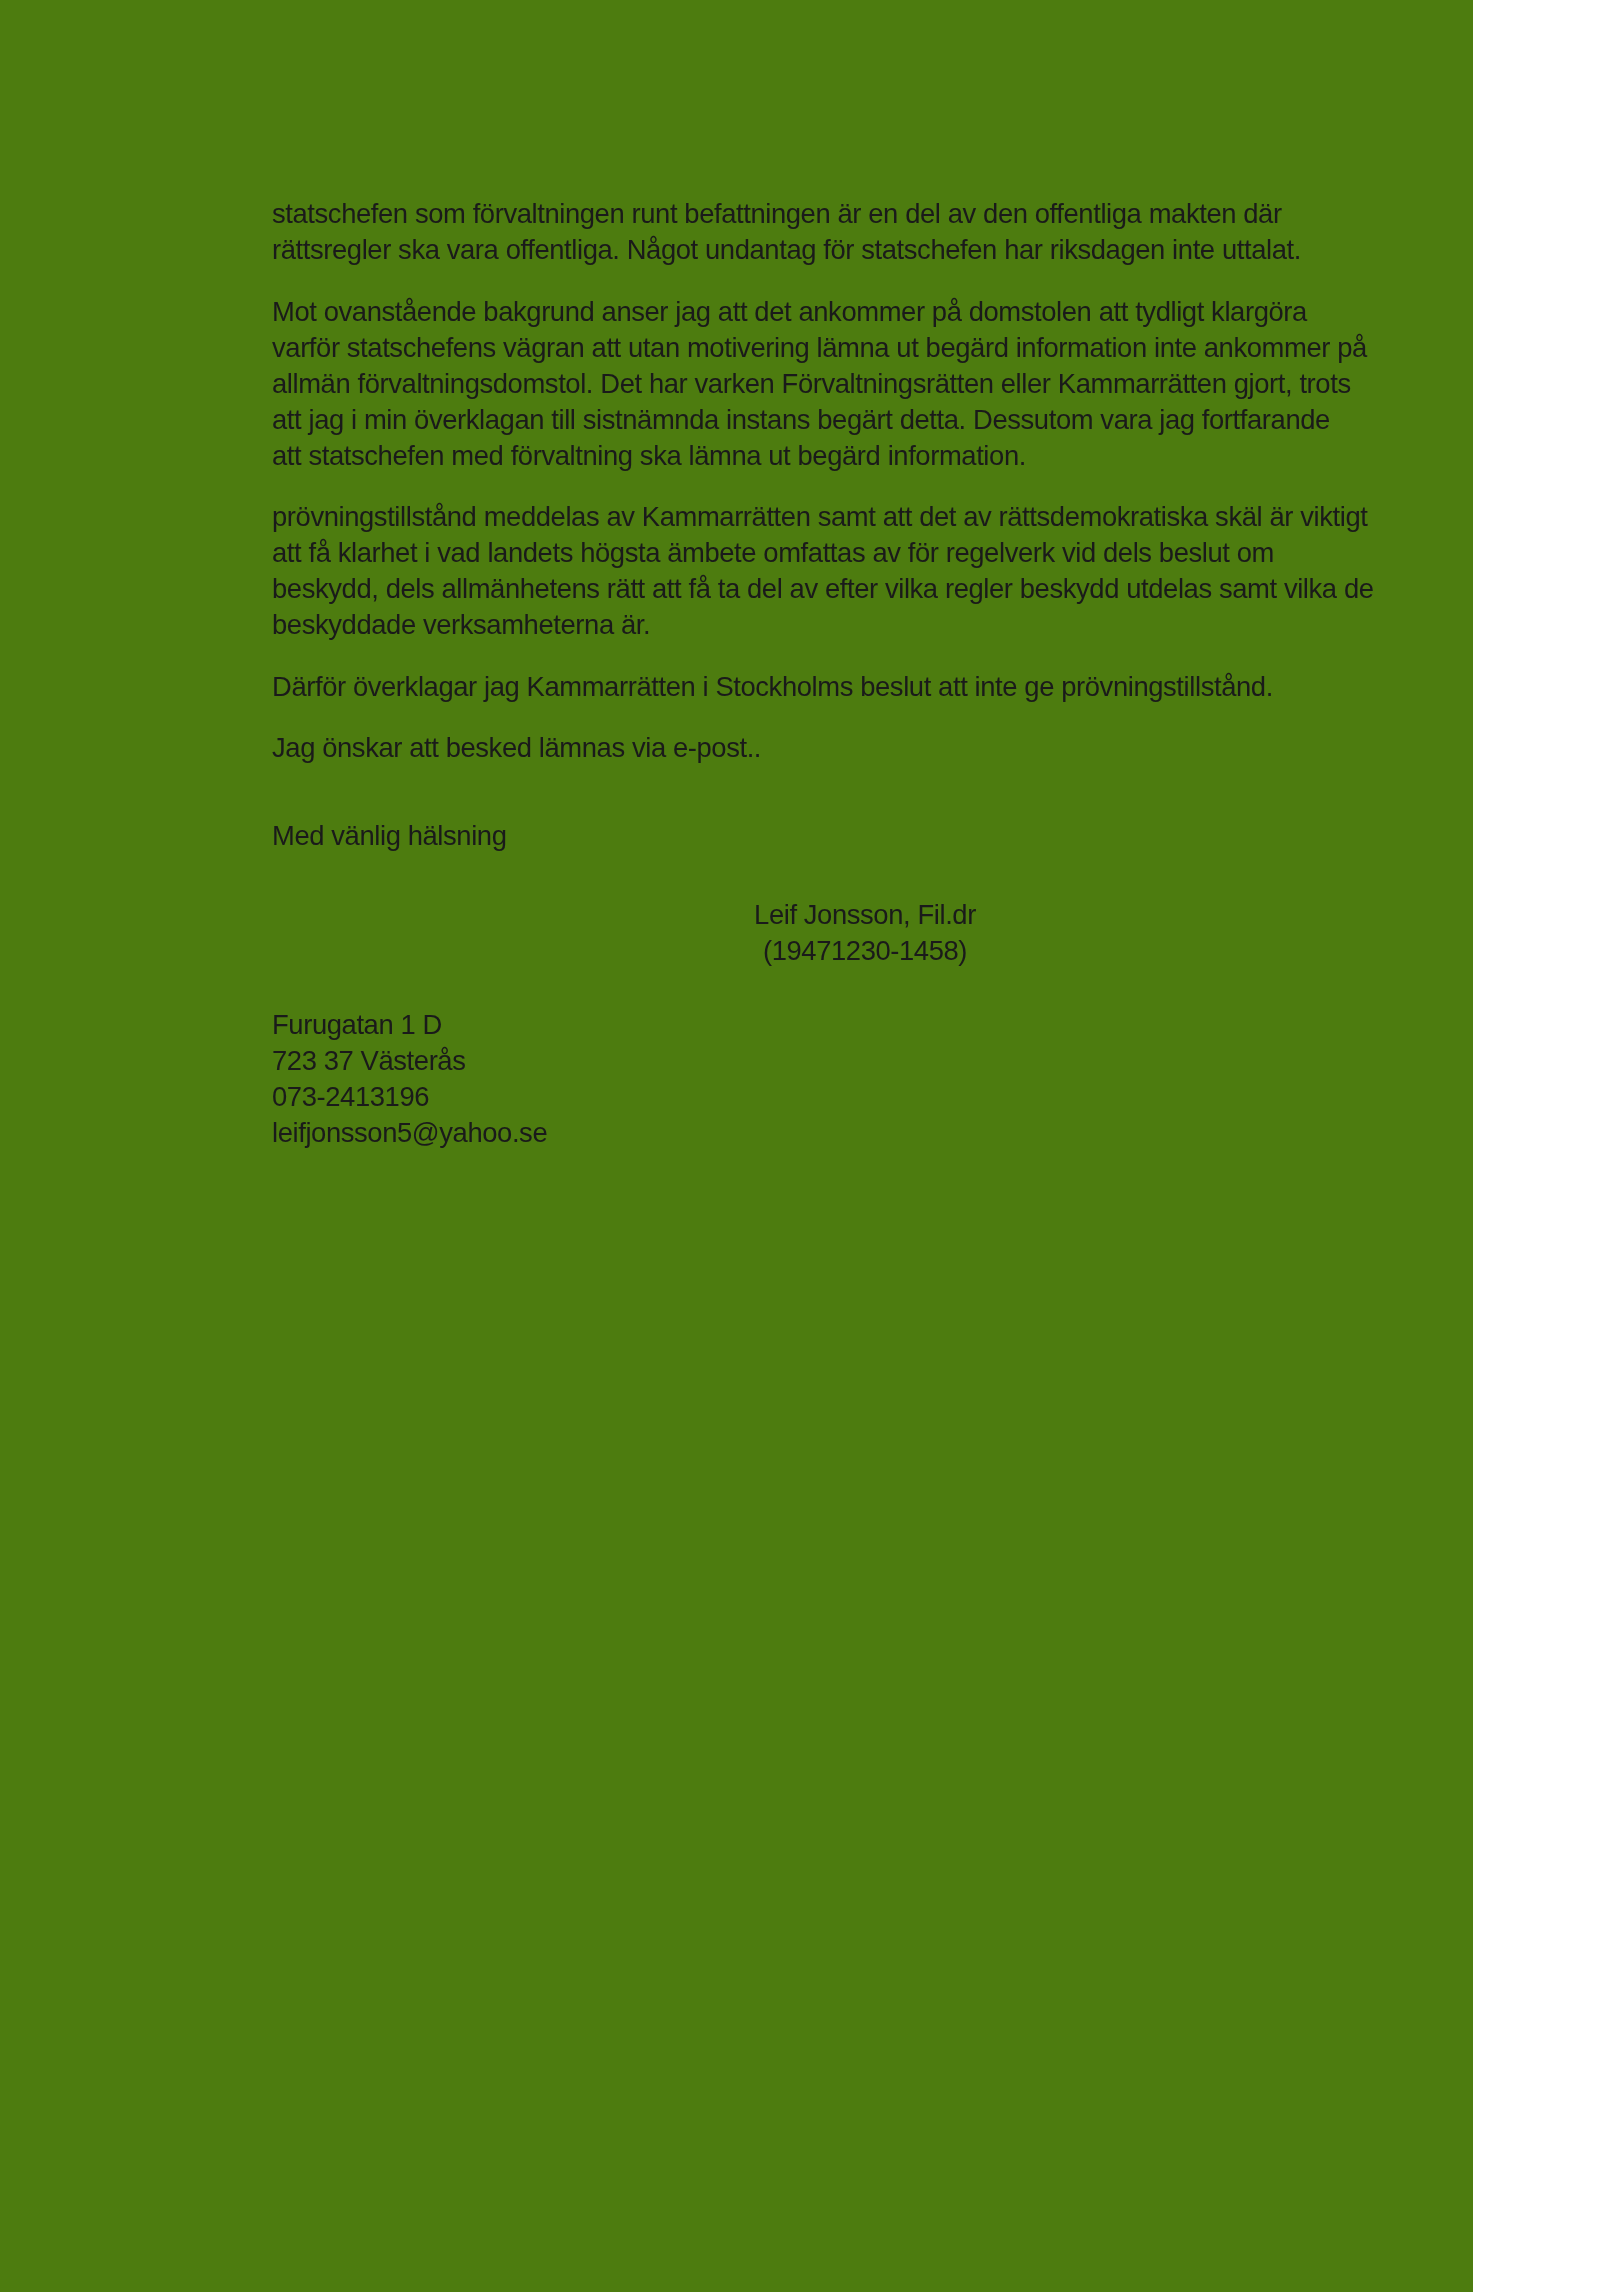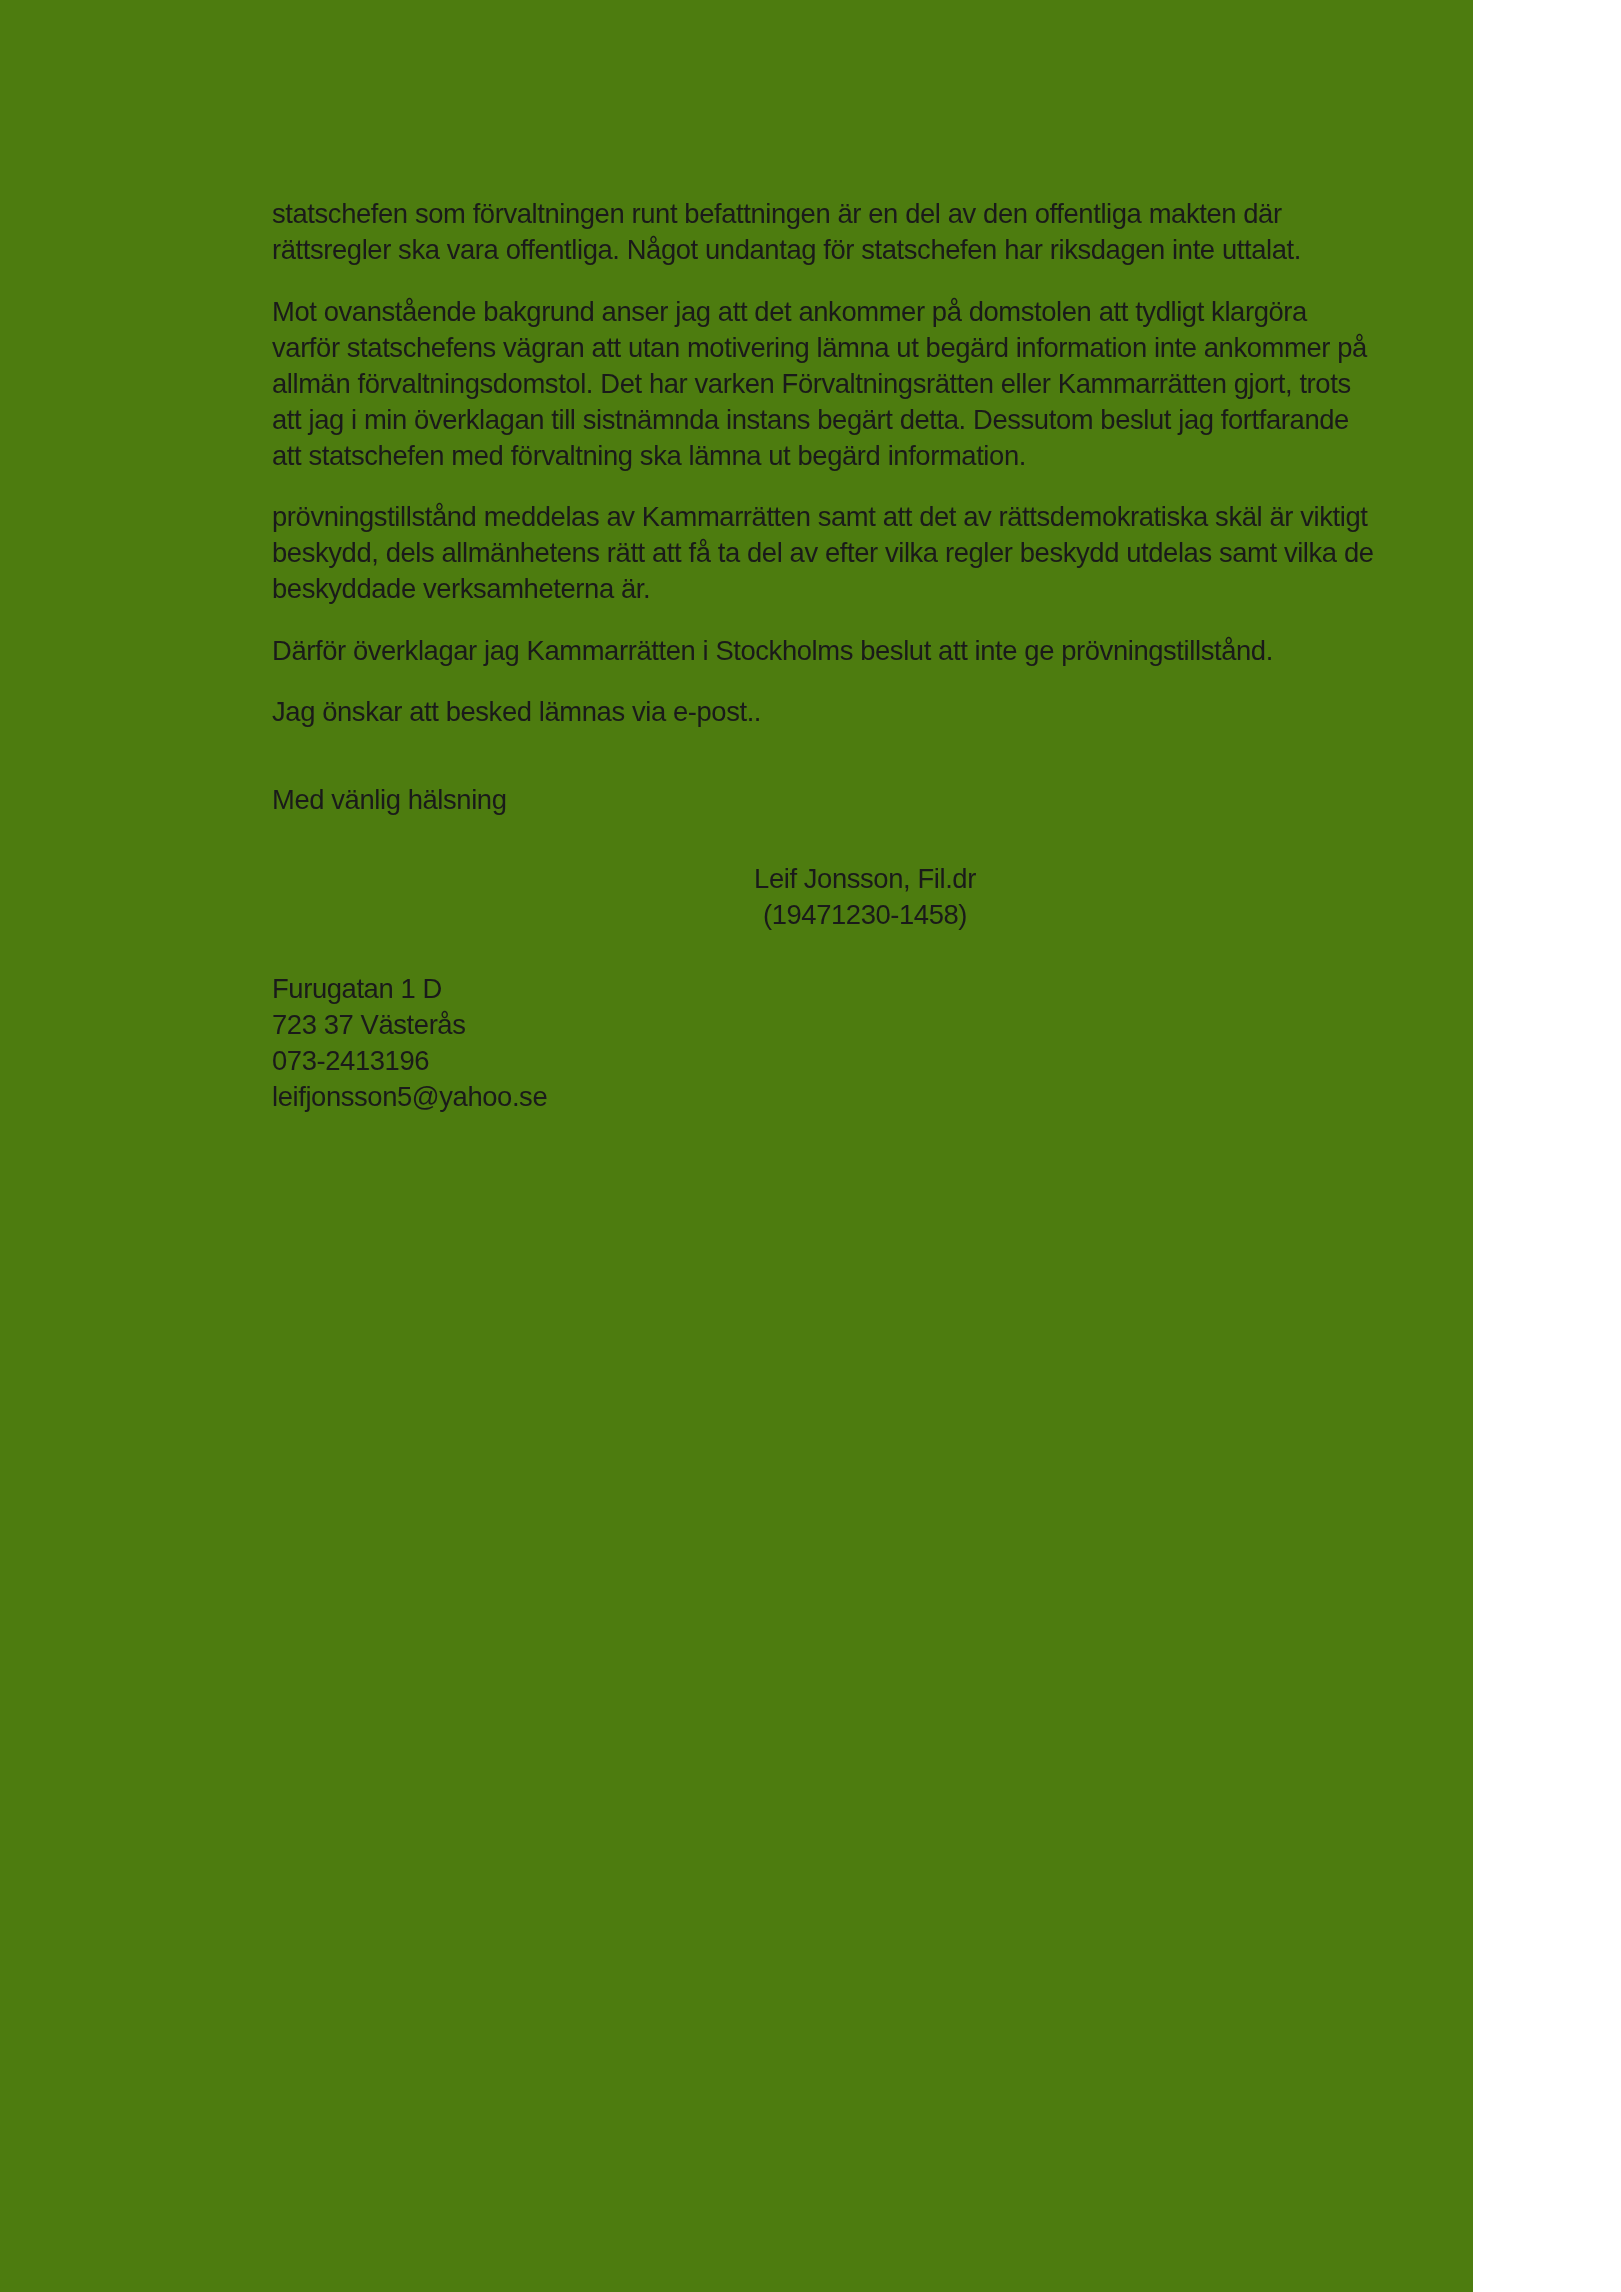--- a/index.html
+++ b/index.html
@@ -43,26 +43,27 @@
 
     <div class="para">
       <div class="line">statschefen som förvaltningen runt befattningen är en del av den offentliga makten där</div>
       <div class="line">rättsregler ska vara offentliga. Något undantag för statschefen har riksdagen inte uttalat.</div>
     </div>
 
     <div class="para gap-para">
       <div class="line">Mot ovanstående bakgrund anser jag att det ankommer på domstolen att tydligt klargöra</div>
       <div class="line">varför statschefens vägran att utan motivering lämna ut begärd information inte ankommer på</div>
       <div class="line">allmän förvaltningsdomstol. Det har varken Förvaltningsrätten eller Kammarrätten gjort, trots</div>
-      <div class="line">att jag i min överklagan till sistnämnda instans begärt detta. Dessutom beslut jag fortfarande</div>
+      <div class="line">att jag i min överklagan till sistnämnda instans begärt detta. Dessutom vara jag fortfarande</div>
       <div class="line">att statschefen med förvaltning ska lämna ut begärd information.</div>
     </div>
 
     <div class="para gap-para">
       <div class="line">prövningstillstånd meddelas av Kammarrätten samt att det av rättsdemokratiska skäl är viktigt</div>
+      <div class="line">att få klarhet i vad landets högsta ämbete omfattas av för regelverk vid dels beslut om</div>
       <div class="line">beskydd, dels allmänhetens rätt att få ta del av efter vilka regler beskydd utdelas samt vilka de</div>
       <div class="line">beskyddade verksamheterna är.</div>
     </div>
 
     <div class="para gap-para">
       <div class="line">Därför överklagar jag Kammarrätten i Stockholms beslut att inte ge prövningstillstånd.</div>
     </div>
 
     <div class="para gap-para">
       <div class="line">Jag önskar att besked lämnas via e-post..</div>

